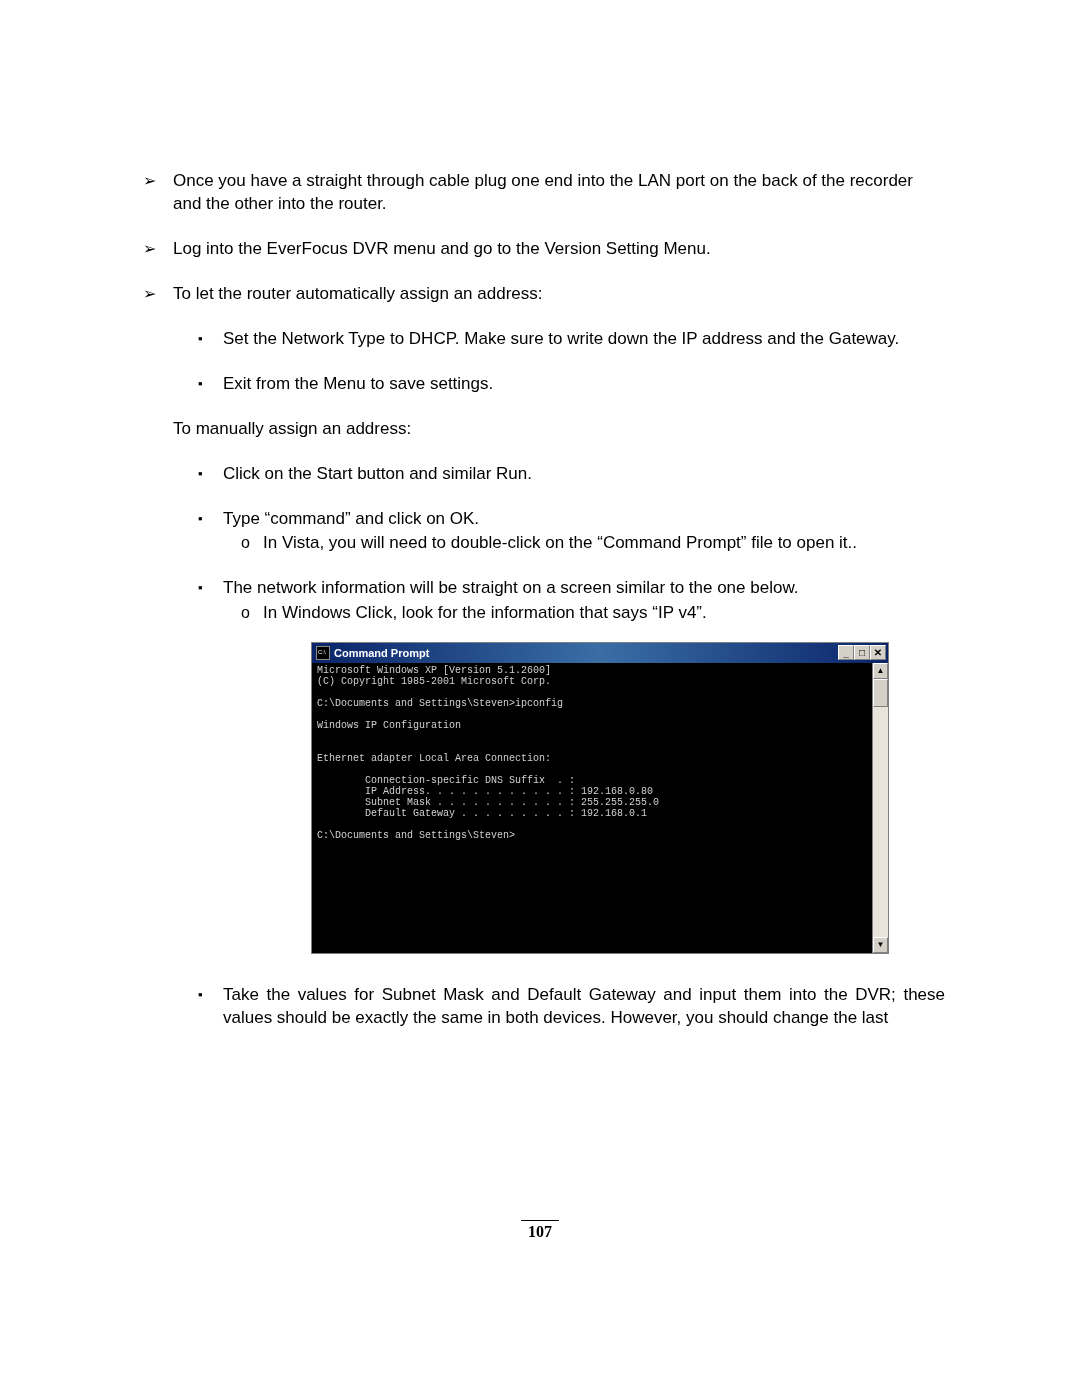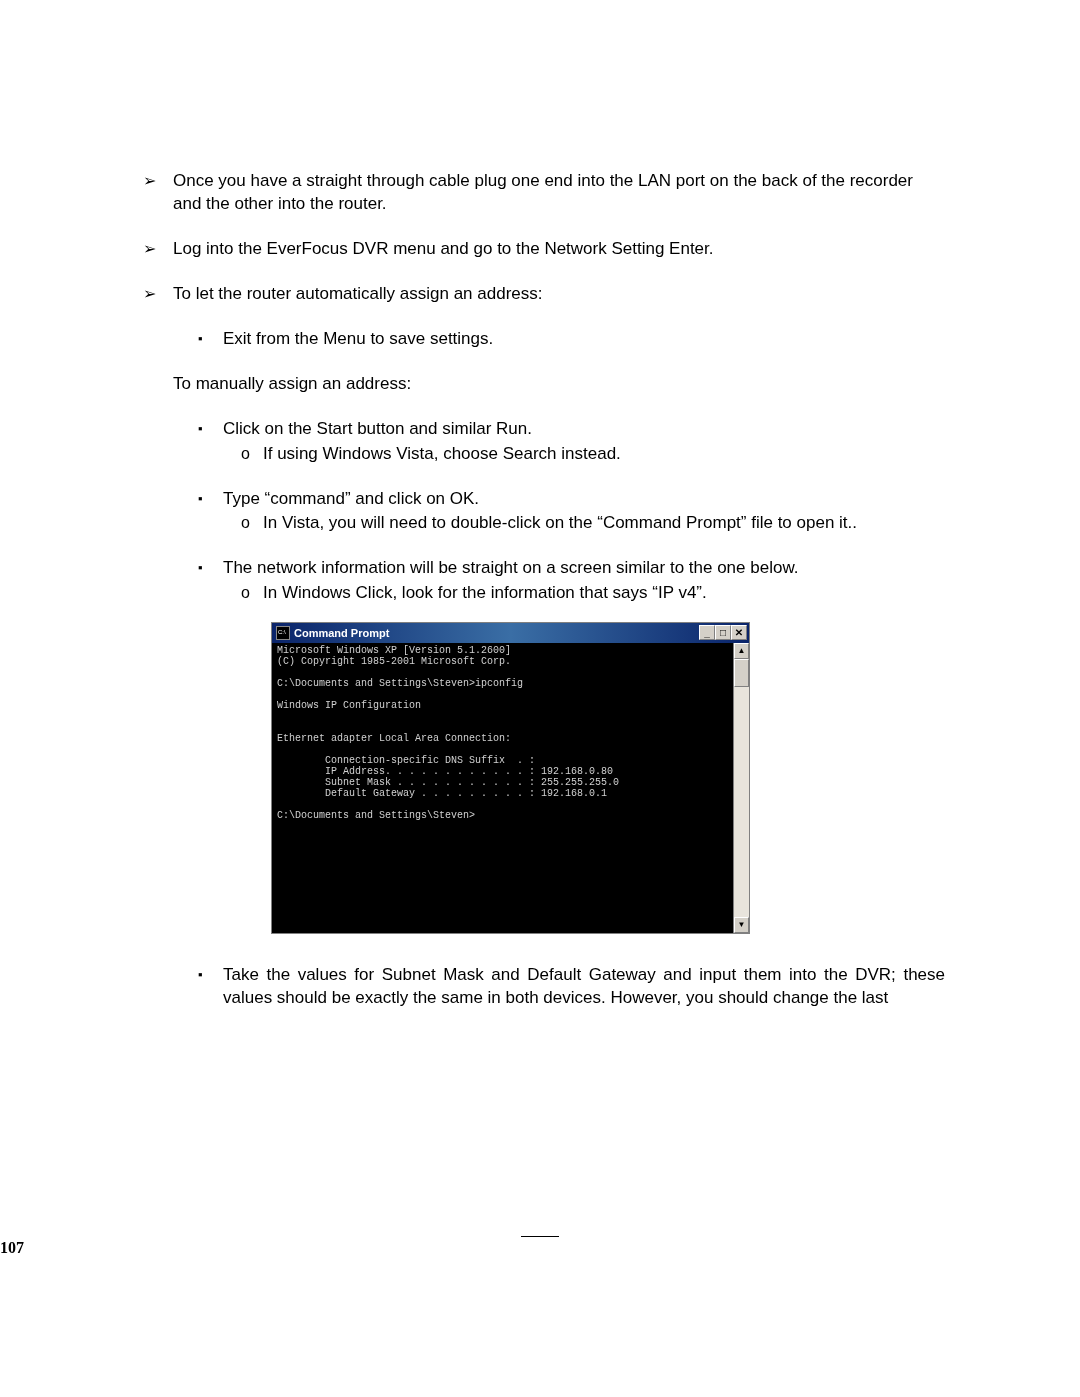--- a/index.html
+++ b/index.html
@@ -68,22 +68,22 @@
       top: 0;
       font-size: 16px;
     }
     .manual-intro {
       margin: 20px 0 22px 50px;
     }
     .justify {
       text-align: justify;
     }
     .cmd-window {
-      width: 479px;
-      margin-left: 48px;
+      width: 578px;
+      margin-left: 88px;
       margin-top: -5px;
       border: 1px solid #808080;
     }
     .cmd-titlebar {
       background: linear-gradient(to right, #0a246a, #3a6ea5, #0a246a);
       height: 20px;
       position: relative;
       display: flex;
       align-items: center;
       padding-left: 4px;
@@ -169,23 +169,24 @@
     .scroll-thumb {
       height: 28px;
       background: #d4d0c8;
       border: 1px solid #fff;
       border-right-color: #808080;
       border-bottom-color: #808080;
     }
     .scroll-track { flex: 1; background: #e8e4dc; }
     .footer {
       position: absolute;
-      bottom: 140px;
+      bottom: 156px;
       left: 0;
       right: 0;
+      text-align: center;
     }
     .hr-short {
       width: 38px;
       margin: 0 auto 2px auto;
       border: none;
       border-top: 1px solid #000;
     }
     .page-num {
       font-family: "Times New Roman", serif;
       font-weight: bold;
@@ -193,33 +194,31 @@
     }
     .last-item { margin-top: 30px; }
   </style>
 <style>[data-name="square-item-image"]::before{display:none!important;}</style></head>
 <body>
 
 <div class="content" data-name="document-content">
 
   <ul class="arrow-list" data-name="arrow-bullet-list">
     <li data-name="arrow-item">Once you have a straight through cable plug one end into the LAN port on the back of the recorder and the other into the router.</li>
-    <li data-name="arrow-item">Log into the EverFocus DVR menu and go to the Network Setting Enter.</li>
+    <li data-name="arrow-item">Log into the EverFocus DVR menu and go to the Version Setting Menu.</li>
     <li data-name="arrow-item">
       <span data-name="arrow-item-text">To let the router automatically assign an address:</span>
       <ul class="square-list" style="margin-top:22px;" data-name="square-bullet-list">
+        <li data-name="square-item">Set the Network Type to DHCP. Make sure to write down the IP address and the Gateway.</li>
         <li data-name="square-item">Exit from the Menu to save settings.</li>
       </ul>
       <div class="manual-intro" data-name="manual-intro" style="margin-left:0;">To manually assign an address:</div>
       <ul class="square-list" data-name="square-bullet-list">
         <li data-name="square-item">
           <span data-name="square-item-text">Click on the Start button and similar Run.</span>
-          <ul class="circle-list" data-name="circle-bullet-list">
-            <li data-name="circle-item">If using Windows Vista, choose Search instead.</li>
-          </ul>
         </li>
         <li data-name="square-item">
           <span data-name="square-item-text">Type “command” and click on OK.</span>
           <ul class="circle-list" data-name="circle-bullet-list">
             <li data-name="circle-item">In Vista, you will need to double-click on the “Command Prompt” file to open it..</li>
           </ul>
         </li>
         <li data-name="square-item">
           <span data-name="square-item-text">The network information will be straight on a screen similar to the one below.</span>
           <ul class="circle-list" data-name="circle-bullet-list">

